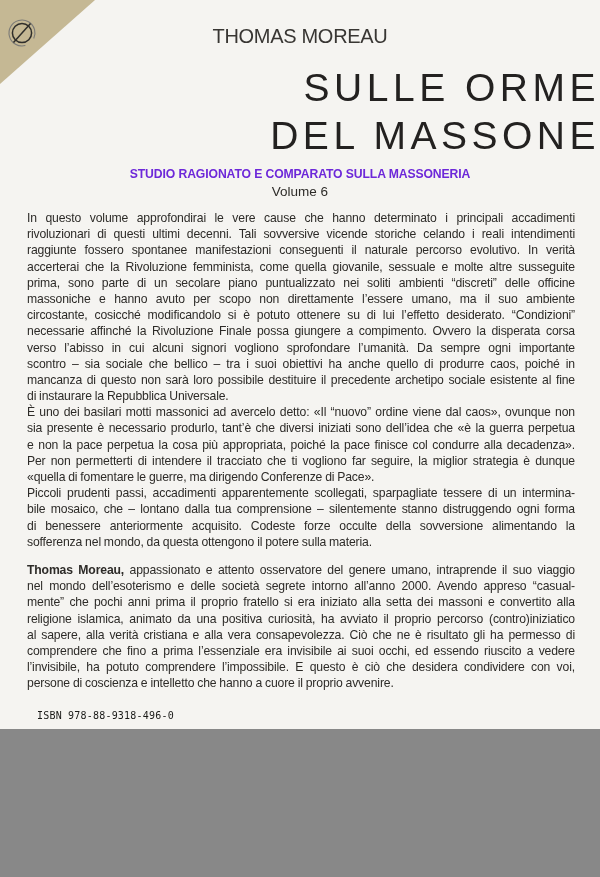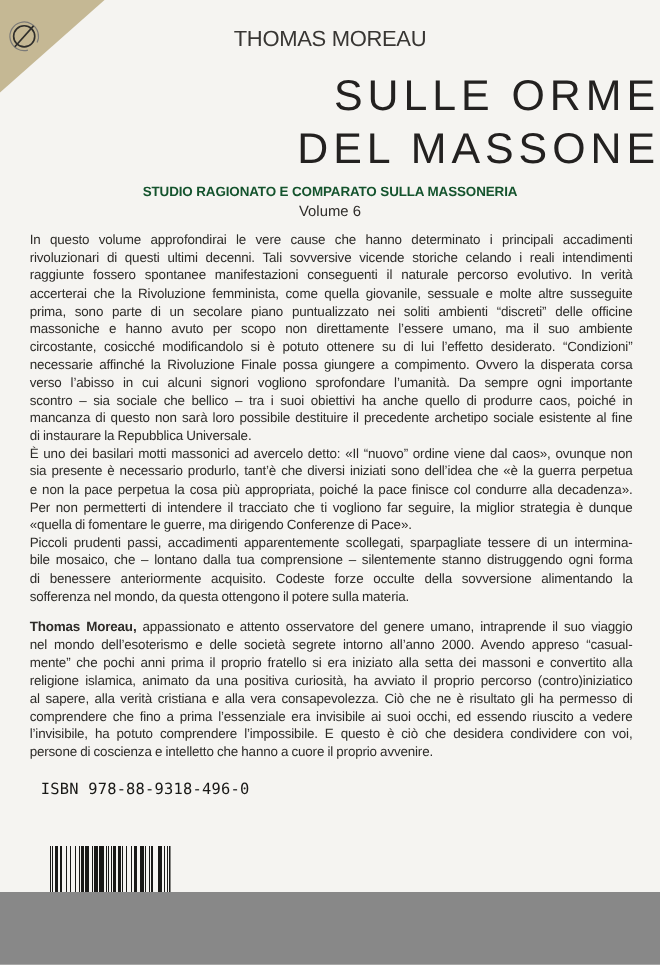--- a/index.html
+++ b/index.html
@@ -1,49 +1,49 @@
 <!DOCTYPE html>
 <html><head>
 <meta charset="utf-8">
 <style>
   html,body{margin:0;padding:0;background:#888;}
   .page{
-    position:relative; width:600px; height:811px; margin:0 auto;
+    position:relative; width:600px; height:729px; margin:0 auto;
     background:#f5f4f1; overflow:hidden;
     font-family:"Liberation Sans","DejaVu Sans",sans-serif;
     color:#2d2b28;
   }
   
   .corner-triangle{position:absolute;top:0;left:0;width:0;height:0;
     border-top:84px solid #c5b894;border-right:95px solid transparent;}
   .logo{position:absolute;top:13px;left:2px;width:40px;height:40px;}
   
   .author{padding-top:25px;line-height:22px;font-size:20px;letter-spacing:-0.3px;
     text-align:center;color:#383633;font-weight:400;}
   .title{margin:17px 0 0 0;font-weight:400;text-align:right;
     font-size:39px;line-height:48px;letter-spacing:4.5px;color:#232120;}
   .title .title-line{display:block;}
   .subtitle{margin-top:6px;text-align:center;font-size:12.2px;line-height:16px;
-    letter-spacing:-0.1px;font-weight:600;color:#14532d;}
+    letter-spacing:-0.1px;font-weight:600;color:#6d28d9;}
   .volume{margin-top:2px;text-align:center;font-size:13.5px;line-height:16px;color:#2e2c29;}
   
   .body-text{margin:10px 25px 0 27px;}
   .bio{margin:12px 25px 0 27px;}
   .line{
     font-size:12.2px;line-height:16.2px;height:16.2px;
     letter-spacing:-0.15px;word-spacing:-0.3px;
     text-align:justify;text-align-last:justify;color:#2d2b28;
   }
   .jpara{margin:0;}
   .jpara .line:last-child{text-align-last:left;}
   .bio-bold{font-weight:bold;}
   
   .isbn-label{position:absolute;left:37px;top:710px;
     font-family:"DejaVu Sans Mono","Liberation Mono",monospace;
-    font-size:14px;letter-spacing:0.2px;color:#191917;}
+    font-size:10px;letter-spacing:0.2px;color:#191917;}
   .barcode{position:absolute;left:45px;top:769px;width:110px;height:57px;}
   .barcode svg{position:absolute;left:0;top:0;width:110px;height:57px;
     fill:#191917;shape-rendering:crispEdges;}
   .ean-digit{position:absolute;bottom:-4px;
     font-family:"DejaVu Sans Mono","Liberation Mono",monospace;
     font-size:10px;color:#191917;}
   .ean-lead{left:-12px;}
   .ean-left{left:6px;width:47px;text-align:left;letter-spacing:1.2px;}
   .ean-right{left:56px;width:47px;text-align:center;letter-spacing:1.2px;}
   .price{position:absolute;left:192px;top:856px;font-size:19.5px;color:#2d2b28;}

